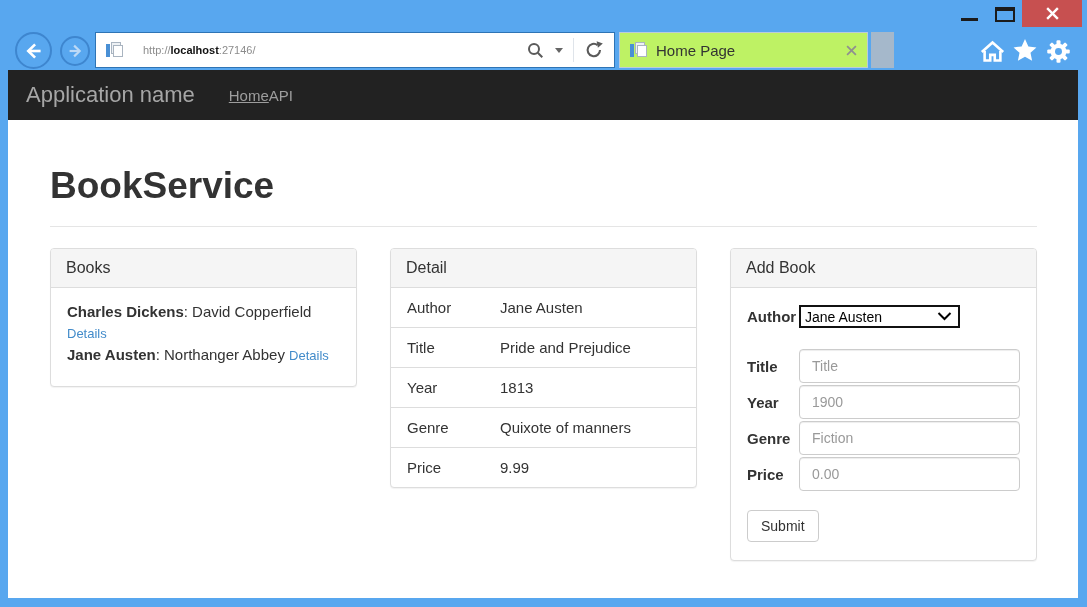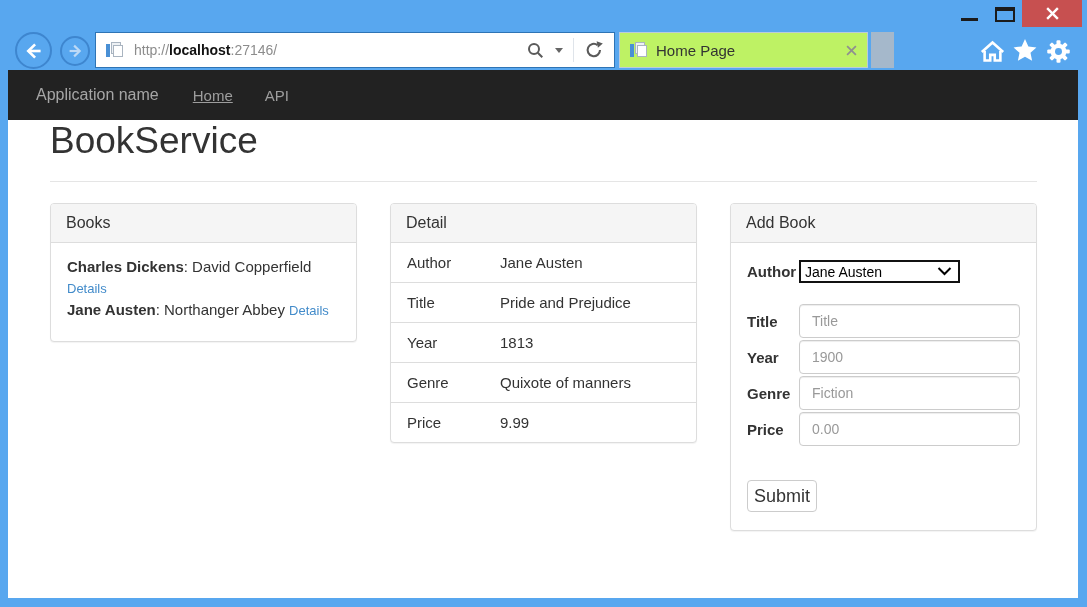--- a/index.html
+++ b/index.html
@@ -14,46 +14,46 @@
   .max-btn { position:absolute; left:995px; top:7px; width:20px; height:15px; }
   .max-glyph { position:absolute; inset:0; border:2px solid #1b1b1b; border-top-width:4px; background:transparent; }
   .close-btn { position:absolute; left:1022px; top:0; width:60px; height:27px; background:#c75050; display:flex; align-items:center; justify-content:center; }
 
   
   .nav-circle { position:absolute; border-radius:50%; border:2px solid #3e86cf; display:flex; align-items:center; justify-content:center; }
   .back-btn { left:15px; top:32px; width:37px; height:37px; }
   .fwd-btn { left:60px; top:36px; width:30px; height:30px; }
 
   .address-bar { position:absolute; left:95px; top:32px; width:520px; height:36px; background:#fff; border:1px solid #2e74b5; display:flex; align-items:center; padding:0 10px 0 8px; }
-  .addr-url { font-size:14px; margin-left:10px; white-space:nowrap; flex:1; overflow:hidden; }
+  .addr-url { font-size:11px; margin-left:19px; white-space:nowrap; flex:1; overflow:hidden; }
   .url-dim { color:#8c8c8c; }
   .url-host { color:#111; font-weight:600; }
   .addr-caret { width:0; height:0; border-left:4px solid transparent; border-right:4px solid transparent; border-top:5px solid #666; margin:0 10px; }
   .addr-divider { width:1px; height:24px; background:#dfe4ea; margin-right:10px; }
 
   .tab { position:absolute; left:619px; top:32px; width:249px; height:36px; background:#bef264; border:1px solid #bccbdb; display:flex; align-items:center; padding:0 10px 0 8px; }
   .tab-title { font-size:15px; color:#333; margin-left:8px; flex:1; white-space:nowrap; }
   .newtab-btn { position:absolute; left:871px; top:32px; width:23px; height:36px; background:#a5b8cb; }
 
   .chrome-icon { position:absolute; display:flex; align-items:center; justify-content:center; }
   .home-btn { left:978px; top:37px; width:28px; height:28px; }
   .star-btn { left:1011px; top:37px; width:28px; height:28px; }
   .gear-btn { left:1044px; top:37px; width:28px; height:28px; }
 
   
   .frame { position:absolute; left:8px; top:70px; width:1070px; height:528px; background:#fff; overflow:hidden; }
 
   .navbar { height:50px; background:#222; display:flex; align-items:center; }
-  .navbar-brand { margin-left:28px; font-size:16px; color:#a6a6a6; cursor:default; }
+  .navbar-brand { margin-left:18px; font-size:22px; color:#a6a6a6; cursor:default; }
   .navbar-link { font-size:15px; color:#9d9d9d; cursor:default; }
   .navbar-link.home { margin-left:34px;text-decoration:underline; }
-  .navbar-link.api { margin-left:32px; }
+  .navbar-link.api { }
 
   .container { margin-left:42px; width:987px; }
-  .page-title { font-size:37px; font-weight:400; color:#333; letter-spacing:0; }
+  .page-title { margin-top:45px; font-size:37px; font-weight:700; color:#333; letter-spacing:0; }
   .rule { margin-top:19px; border:0; border-top:1px solid #e5e5e5; width:100%; }
 
   .panels { display:flex; justify-content:space-between; align-items:flex-start; margin-top:21px; }
   .panel { width:307px; background:#fff; border:1px solid #ddd; border-radius:4px; box-shadow:0 1px 1px rgba(0,0,0,0.05); }
   .panel-heading { background:#f5f5f5; border-bottom:1px solid #ddd; border-radius:3px 3px 0 0; padding:10px 15px; font-size:16px; color:#333; }
 
   
   .books-body { padding:13px 16px 20px 16px; font-size:15px; color:#333; line-height:21px; }
   .book-entry b { color:#333; }
   .details-link { color:#428bca; font-size:13px; text-decoration:none; cursor:pointer; }
@@ -68,21 +68,21 @@
   .addbook-body { padding:15px 16px 18px 16px; font-size:15px; color:#333; }
   .author-row { display:flex; align-items:center; margin-top:2px; }
   .form-label { width:52px; font-weight:bold; font-size:15px; color:#333; flex-shrink:0; }
   .select-box { width:161px; height:23px; border:2px solid #111; display:flex; align-items:center; padding:0 6px 0 4px; font-size:14px; color:#000; background:#fff; cursor:default; }
   .select-box .sel-text { flex:1; white-space:nowrap; overflow:hidden; }
   .field-row { display:flex; align-items:center; margin-bottom:2px; }
   .field-row:first-of-type { margin-top:0; }
   .fields-block { margin-top:21px; }
   .text-input { width:223px; height:34px; border:1px solid #ccc; border-radius:4px; padding:0 12px; font-size:14px; color:#555; font-family:"Liberation Sans","DejaVu Sans",sans-serif; box-shadow:inset 0 1px 1px rgba(0,0,0,0.075); outline:none; }
   .text-input::placeholder { color:#999; opacity:1; }
-  .submit-btn { margin-top:32px; padding:0 6px; height:32px; background:#fff; border:1px solid #ccc; border-radius:4px; font-size:18px; color:#333; font-family:"Liberation Sans","DejaVu Sans",sans-serif; cursor:pointer; }
+  .submit-btn { margin-top:17px; padding:0 13px; height:32px; background:#fff; border:1px solid #ccc; border-radius:4px; font-size:14px; color:#333; font-family:"Liberation Sans","DejaVu Sans",sans-serif; cursor:pointer; }
 </style>
 </head>
 <body>
 
 <div class="window">
 
   <div class="min-btn">
     <div class="min-glyph"></div>
   </div>
   <div class="max-btn">

